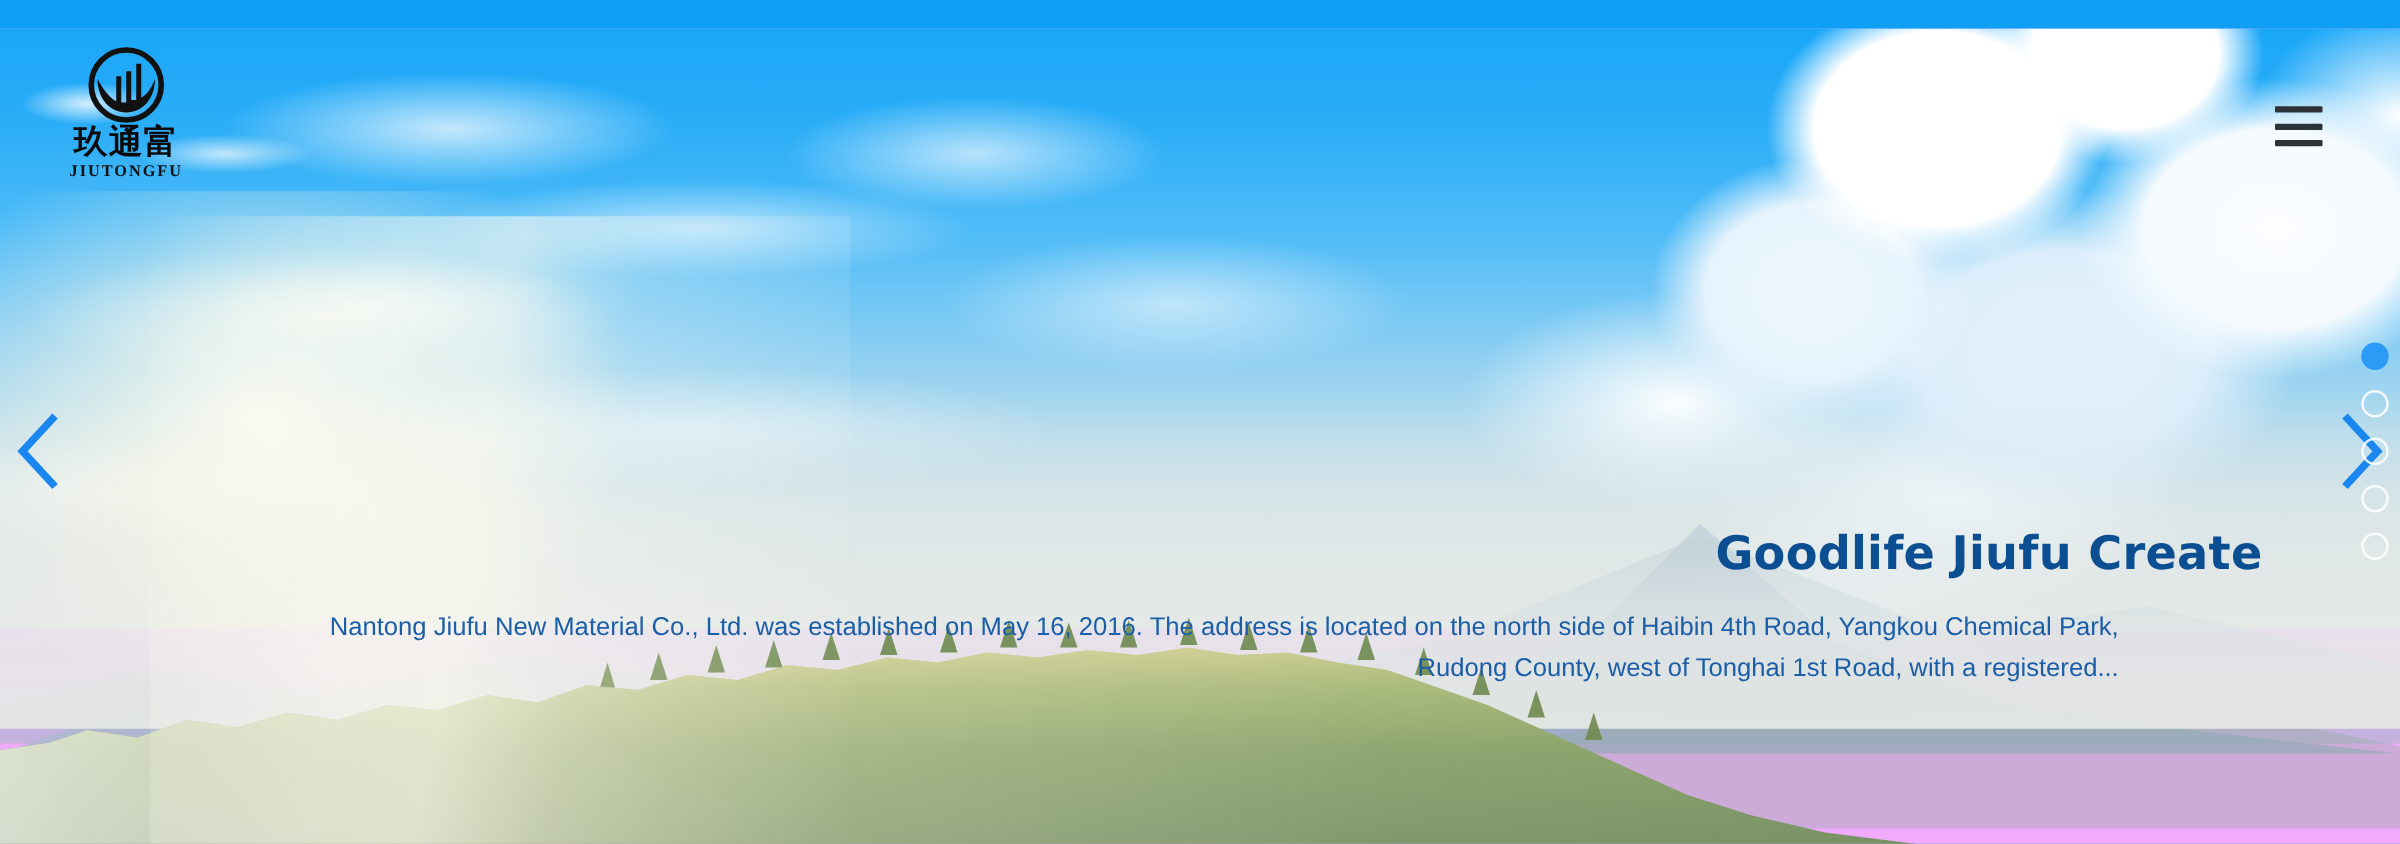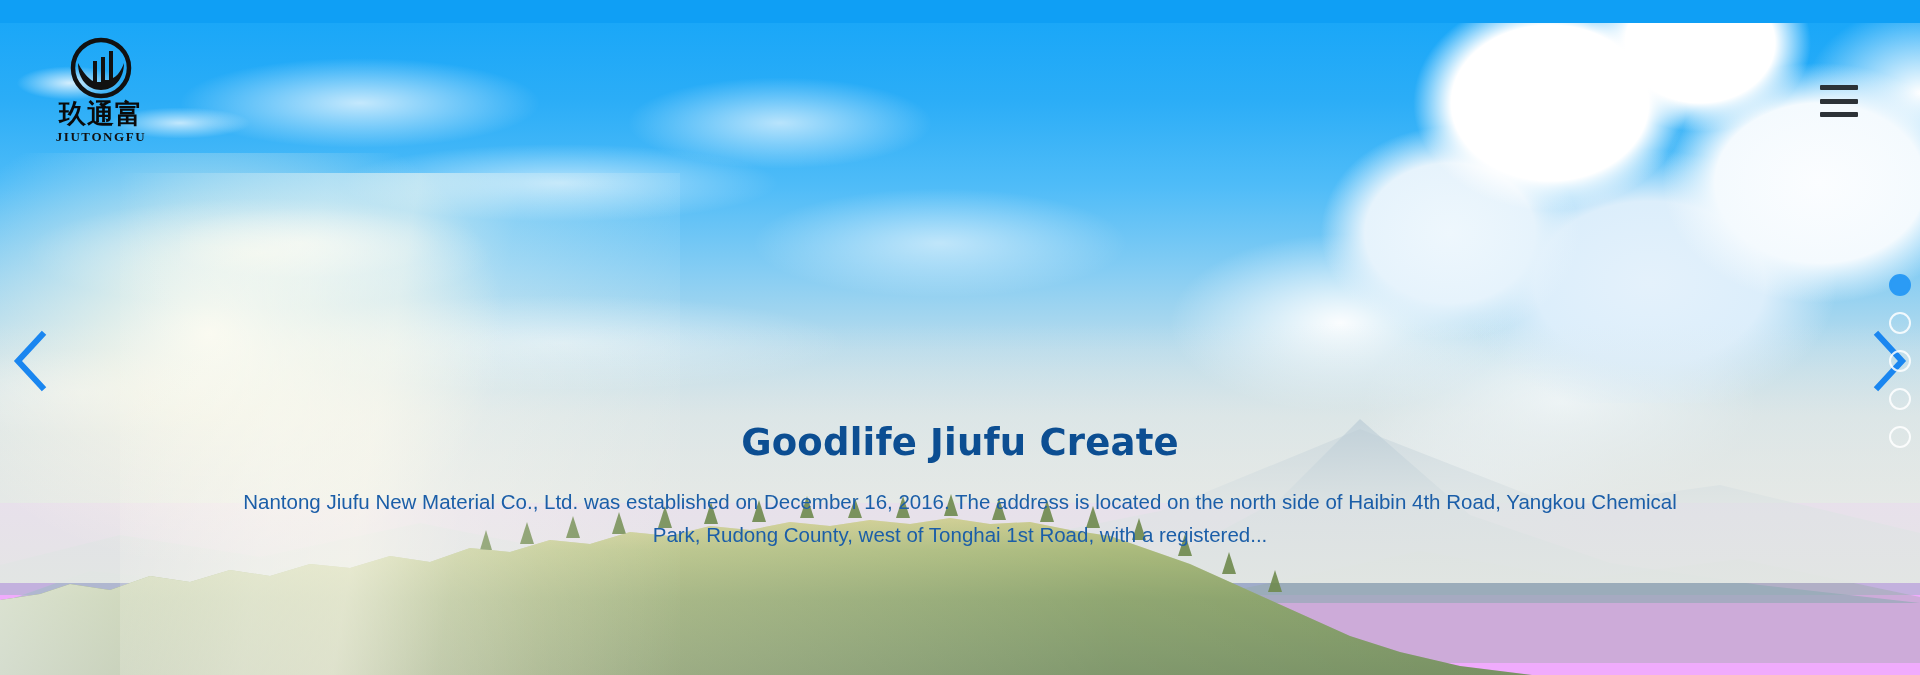--- a/index.html
+++ b/index.html
@@ -163,21 +163,21 @@
     padding:2px 0;
   }
   .menu-btn span{
     display:block; height:5px; width:38px; background:#2c3237; border-radius:1px;
   }
 
   
   .caption{
     position:absolute; left:0; top:398px; width:1920px;
     z-index:15;
-    text-align:center;
+    text-align:right;
     padding:0 110px;
   }
   .caption h2{
     font-family:"DejaVu Sans", sans-serif;
     font-size:37px; font-weight:700;
     color:#0c4e92;
     letter-spacing:.2px;
     margin-bottom:22px;
   }
   .caption p{
@@ -317,21 +317,21 @@
   </div>
 
   <div class="menu-btn" aria-label="Menu">
     <span></span>
     <span></span>
     <span></span>
   </div>
 
   <div class="caption">
     <h2>Goodlife Jiufu Create</h2>
-    <p>Nantong Jiufu New Material Co., Ltd. was established on December 16, 2016. The address is located on the north side of Haibin 4th Road, Yangkou Chemical Park, Rudong County, west of Tonghai 1st Road, with a registered...</p>
+    <p>Nantong Jiufu New Material Co., Ltd. was established on May 16, 2016. The address is located on the north side of Haibin 4th Road, Yangkou Chemical Park, Rudong County, west of Tonghai 1st Road, with a registered...</p>
   </div>
 
   <div class="nav-arrow nav-prev">
     <svg viewBox="0 0 56 72">
       <polyline points="38,10 14,36 38,62" fill="none" stroke="#1a86f0" stroke-width="6" stroke-linecap="square" stroke-linejoin="miter"></polyline>
     </svg>
   </div>
 
   <div class="nav-arrow nav-next">
     <svg viewBox="0 0 56 72">

